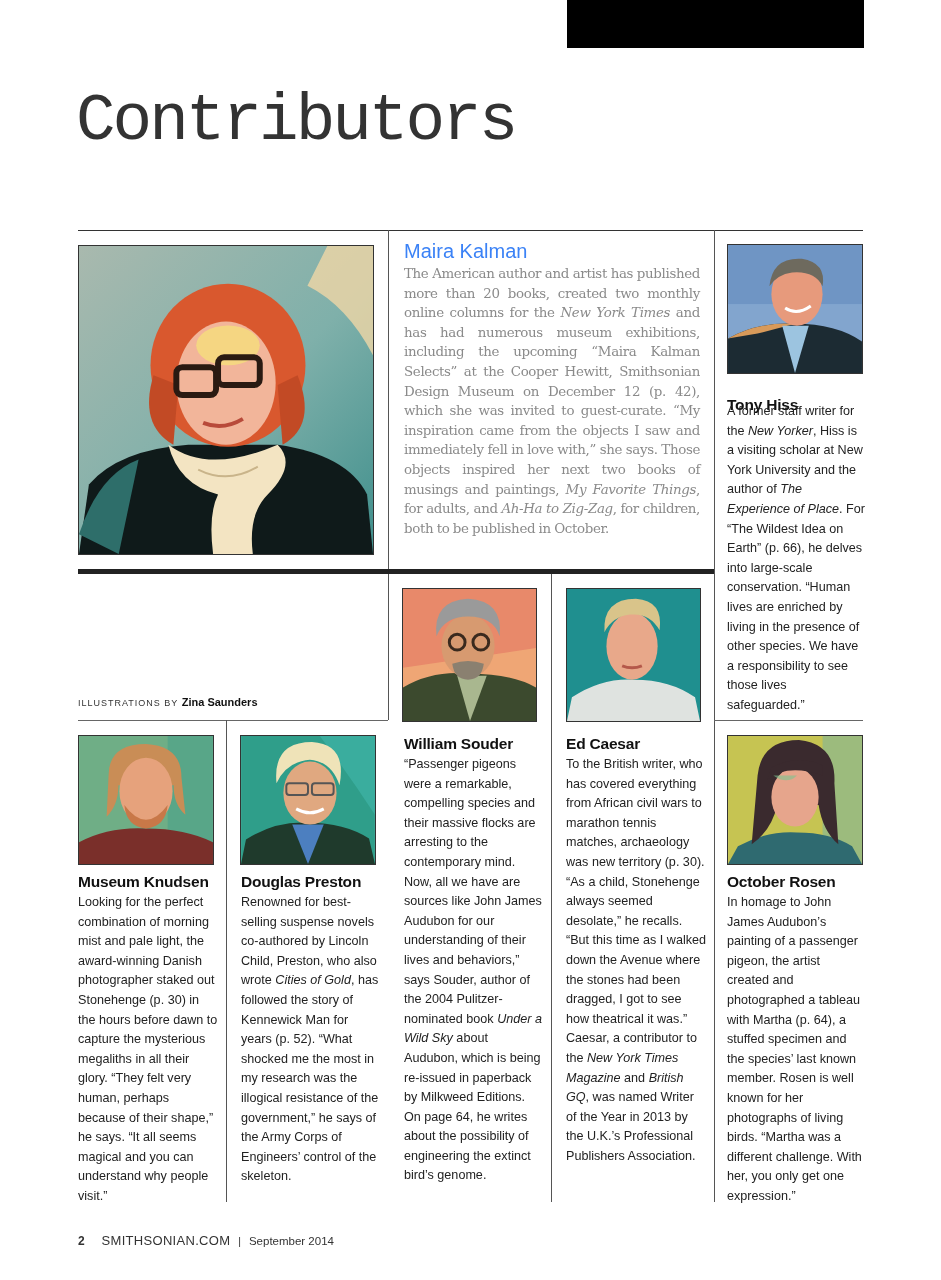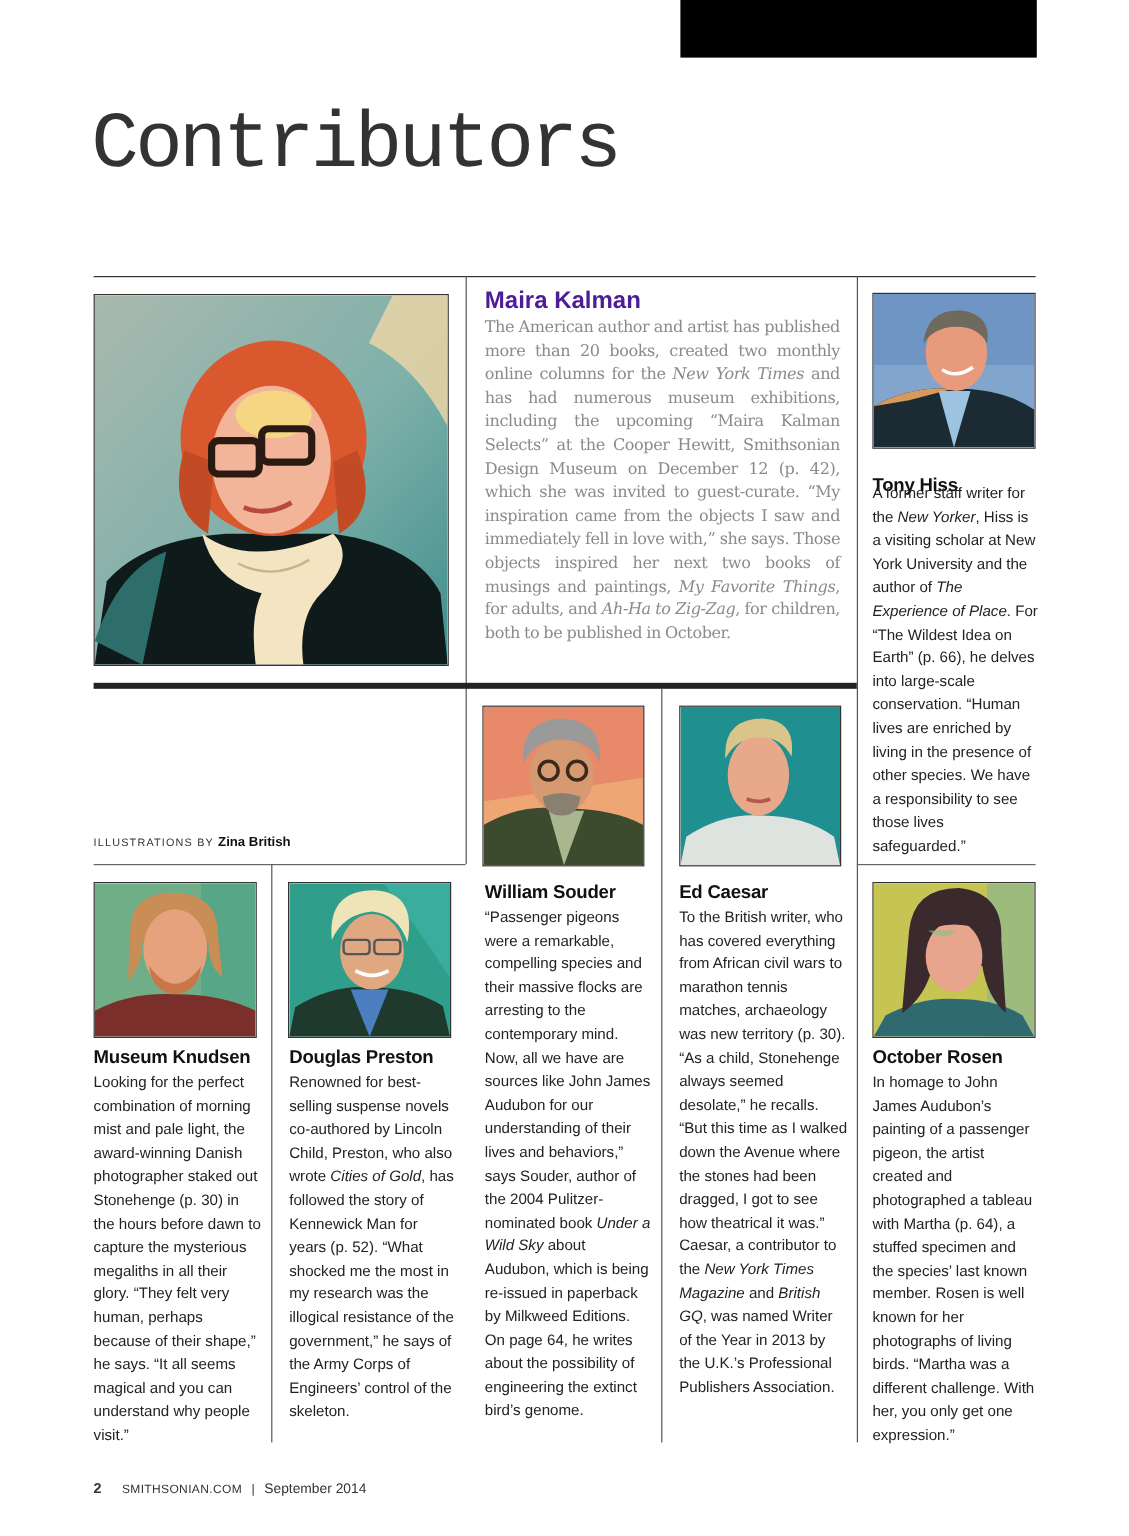--- a/index.html
+++ b/index.html
@@ -8,21 +8,21 @@
   .black-bar { left:567px; top:0; width:297px; height:48px; background:#000; }
   .title { left:76px; top:80px; font-family:"DejaVu Serif", serif; font-weight:200; font-size:64px; letter-spacing:-1px; color:#2a2a2a; -webkit-text-stroke:0; font-stretch:condensed; }
   .title span { font-family:"Liberation Mono", monospace; font-weight:normal; font-size:66px; letter-spacing:-3px; color:#333; }
   .rule { background:#333; }
   .vline { background:#555; width:1px; }
   .portrait { border:1px solid #333; overflow:hidden; box-sizing:border-box; }
   .portrait svg { display:block; width:100%; height:100%; }
   .name { font-weight:bold; font-size:15.5px; color:#111; letter-spacing:-0.2px; }
   .bio { font-size:12.6px; line-height:19.6px; color:#222; }
   .bio i { }
-  .maira-name { font-weight:bold; font-size:20px; color:#4c1d95; }
+  .maira-name { font-weight:normal; font-size:20px; color:#3b82f6; }
   .maira-bio { font-family:"DejaVu Serif", serif; font-size:13.4px; line-height:19.6px; color:#8a8a8a; letter-spacing:-0.35px; word-spacing:-0.5px; text-align:justify; }
   .credit { font-size:9px; letter-spacing:1px; color:#333; }
   .credit b { font-size:11px; letter-spacing:0; color:#111; }
   .footer { font-size:10.5px; color:#333; }
 </style>
 </head>
 <body>
 
 <div class="abs black-bar"></div>
 
@@ -62,21 +62,21 @@
     <path d="M90 200 Q130 230 200 200 Q220 220 190 250 Q170 270 175 310 L135 310 Q130 270 140 250 Q100 240 90 200 Z" fill="#f3e4c2"></path>
     <path d="M120 225 Q150 240 180 222" stroke="#c9b48a" stroke-width="2" fill="none"></path>
   </svg>
 </div>
 
 <div class="abs maira-name" style="left:404px;top:240px;">Maira Kalman</div>
 <div class="abs maira-bio" style="left:404px;top:264px;width:296px;"><span>The American author and artist has published more than 20 books, created two monthly online columns for the </span><i>New York Times</i><span> and has had numerous museum exhibitions, including the upcoming “Maira Kalman Selects” at the Cooper Hewitt, Smithsonian Design Museum on December 12 (p. 42), which she was invited to guest-curate. “My inspiration came from the objects I saw and immediately fell in love with,” she says. Those objects inspired her next two books of musings and paintings, </span><i>My Favorite Things</i><span>, for adults, and </span><i>Ah-Ha to Zig-Zag</i><span>, for children, both to be published in October.</span></div>
 
 <div class="abs credit" style="left:78px;top:696px;">
   <span>ILLUSTRATIONS BY</span>
-  <b>Zina British</b>
+  <b>Zina Saunders</b>
 </div>
 
 <div class="abs portrait" style="left:727px;top:244px;width:136px;height:130px;">
   <svg viewBox="0 0 136 130">
     <rect width="136" height="130" fill="#6f95c4"></rect>
     <rect y="60" width="136" height="40" fill="#8fb0d6" opacity="0.6"></rect>
     <path d="M0 130 L0 95 Q30 78 68 80 Q110 80 136 98 L136 130 Z" fill="#1c2b33"></path>
     <path d="M0 95 Q30 78 68 80 L30 90 Z" fill="#d89a5a"></path>
     <path d="M55 82 L68 130 L82 82 Z" fill="#9cc4e0"></path>
     <ellipse cx="70" cy="50" rx="26" ry="32" fill="#e79a7c"></ellipse>
@@ -153,16 +153,16 @@
     <ellipse cx="68" cy="62" rx="24" ry="30" fill="#e6a58c"></ellipse>
     <path d="M40 44 Q60 28 96 40 L96 30 Q72 18 44 32 Z" fill="#3a2a2e"></path>
     <path d="M46 40 Q60 50 70 40" fill="#7cc490" opacity="0.6"></path>
   </svg>
 </div>
 <div class="abs name" style="left:727px;top:873px;">October Rosen</div>
 <div class="abs bio" style="left:727px;top:893px;width:138px;"><span>In homage to John James Audubon’s painting of a passenger pigeon, the artist created and photographed a tableau with Martha (p. 64), a stuffed specimen and the species’ last known member. Rosen is well known for her photographs of living birds. “Martha was a different challenge. With her, you only get one expression.”</span></div>
 
 <div class="abs footer" style="left:78px;top:1233px;">
   <b style="font-size:12px;margin-right:14px;">2</b>
-  <span style="font-size:10px;letter-spacing:0.3px;">SMITHSONIAN.COM</span>
+  <span style="font-size:13px;letter-spacing:0.3px;">SMITHSONIAN.COM</span>
   <span style="margin:0 5px;">|</span>
   <span style="font-size:11.5px;">September 2014</span>
 </div>
 
 </body></html>

